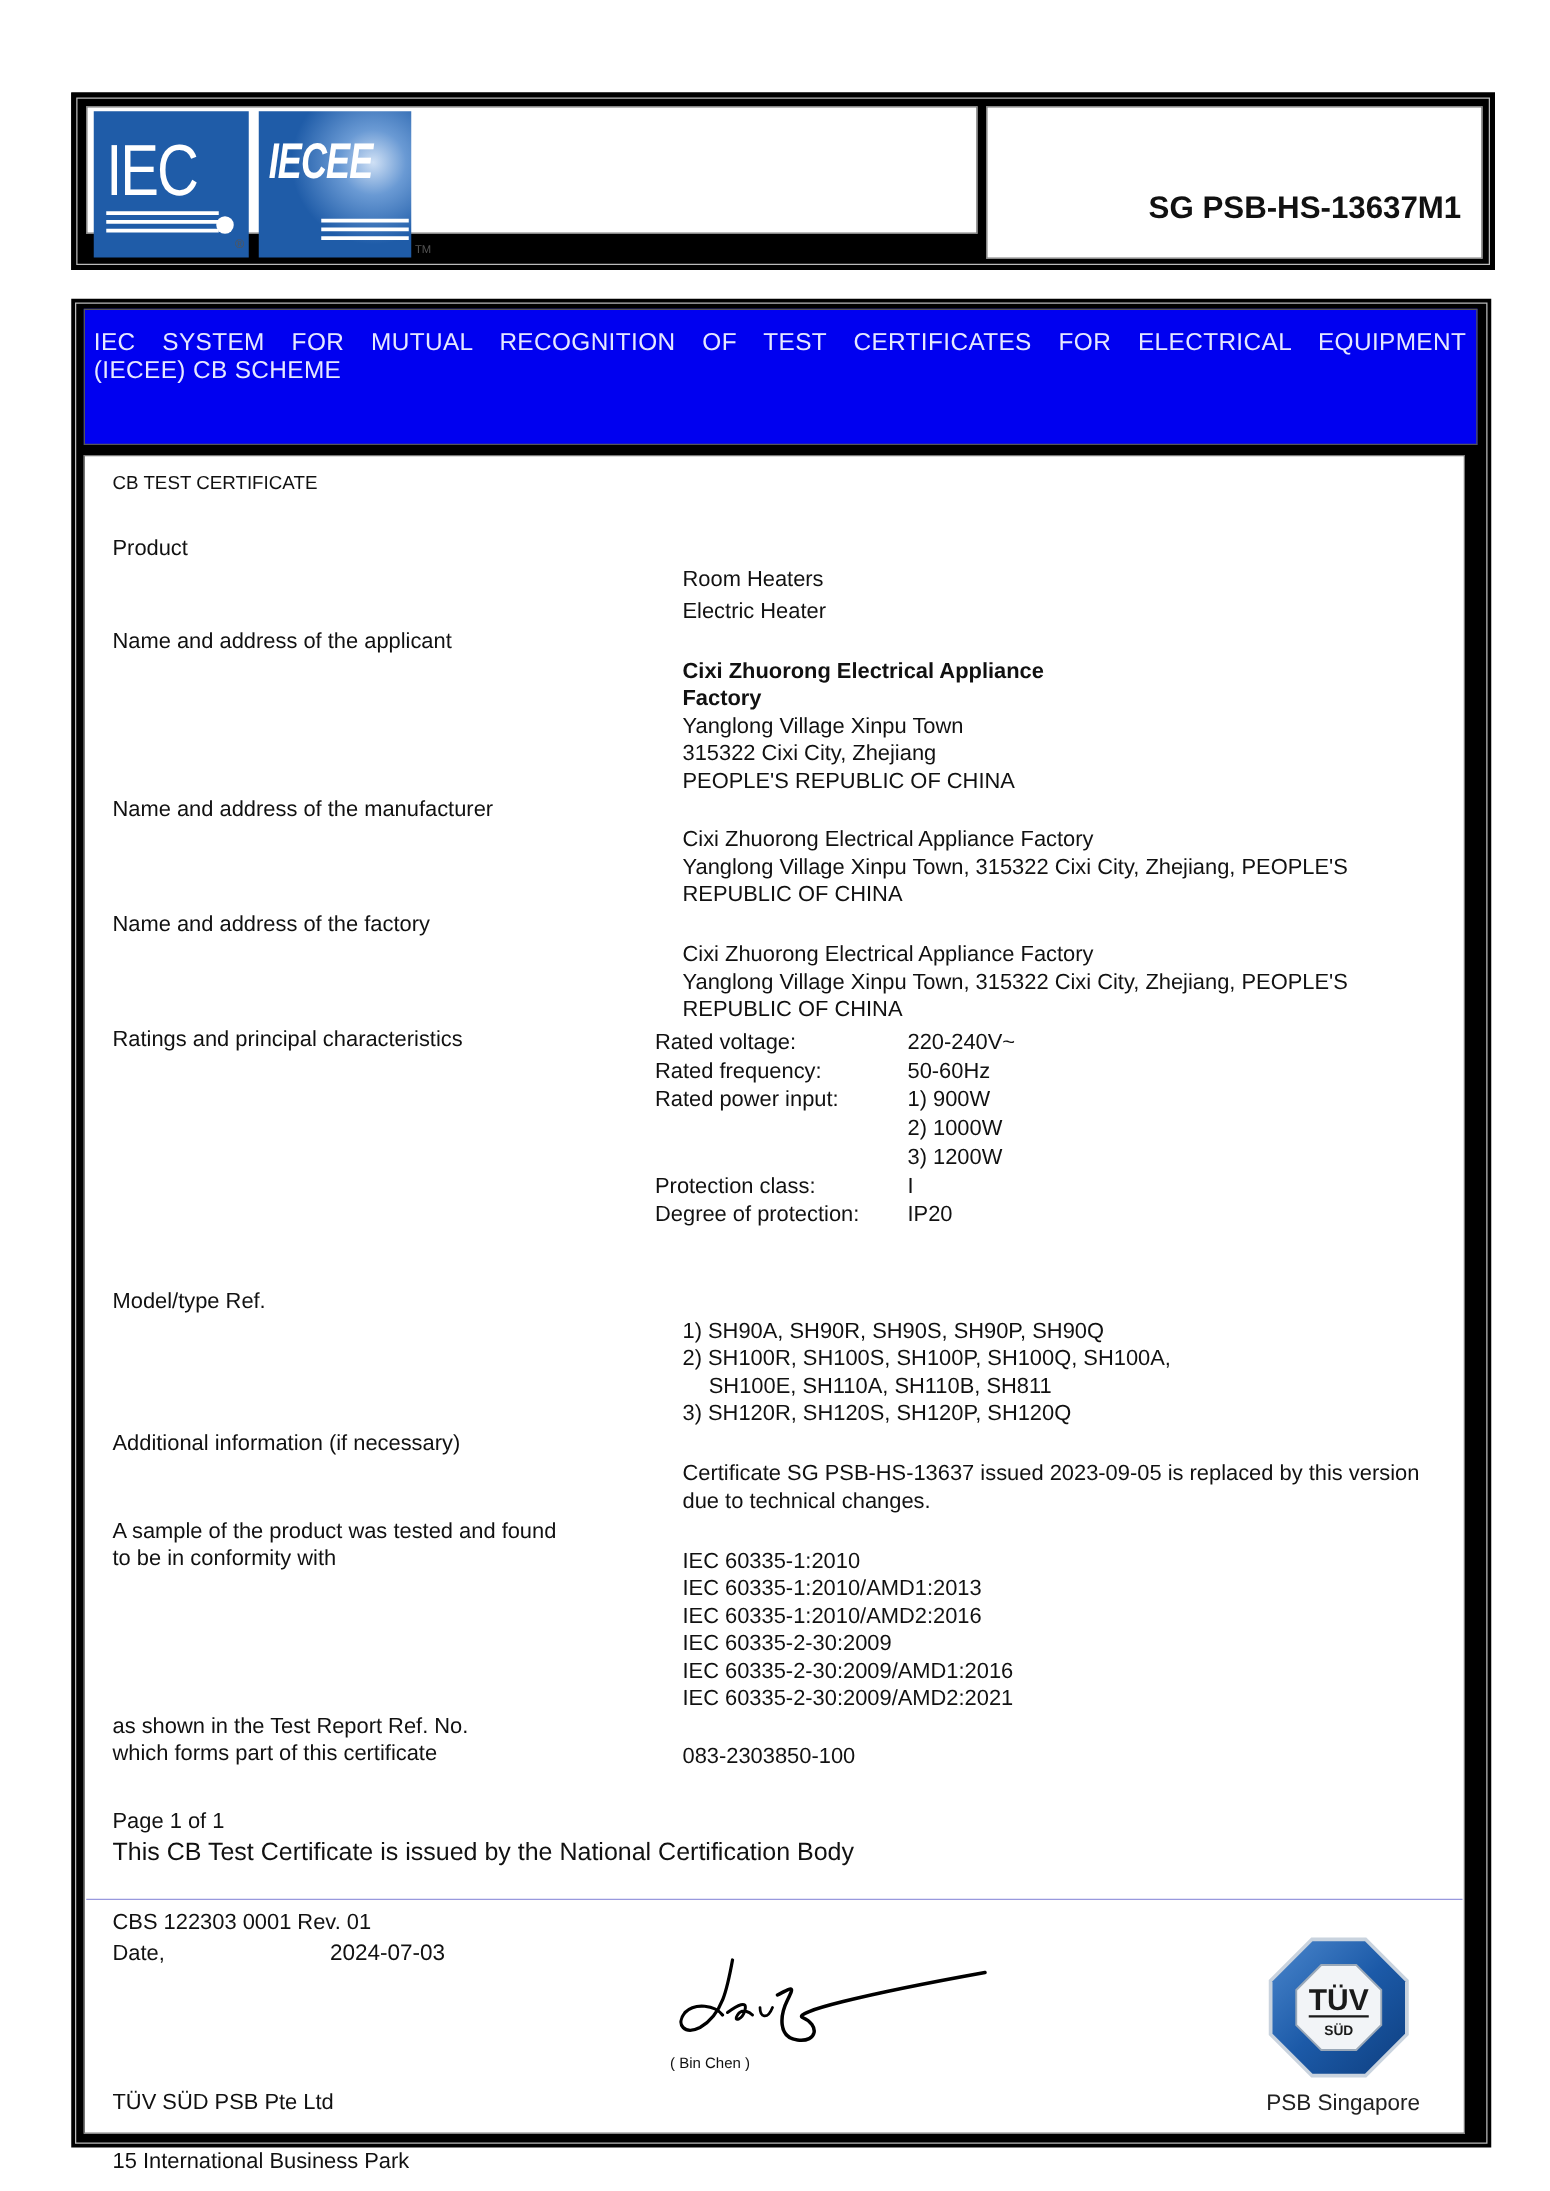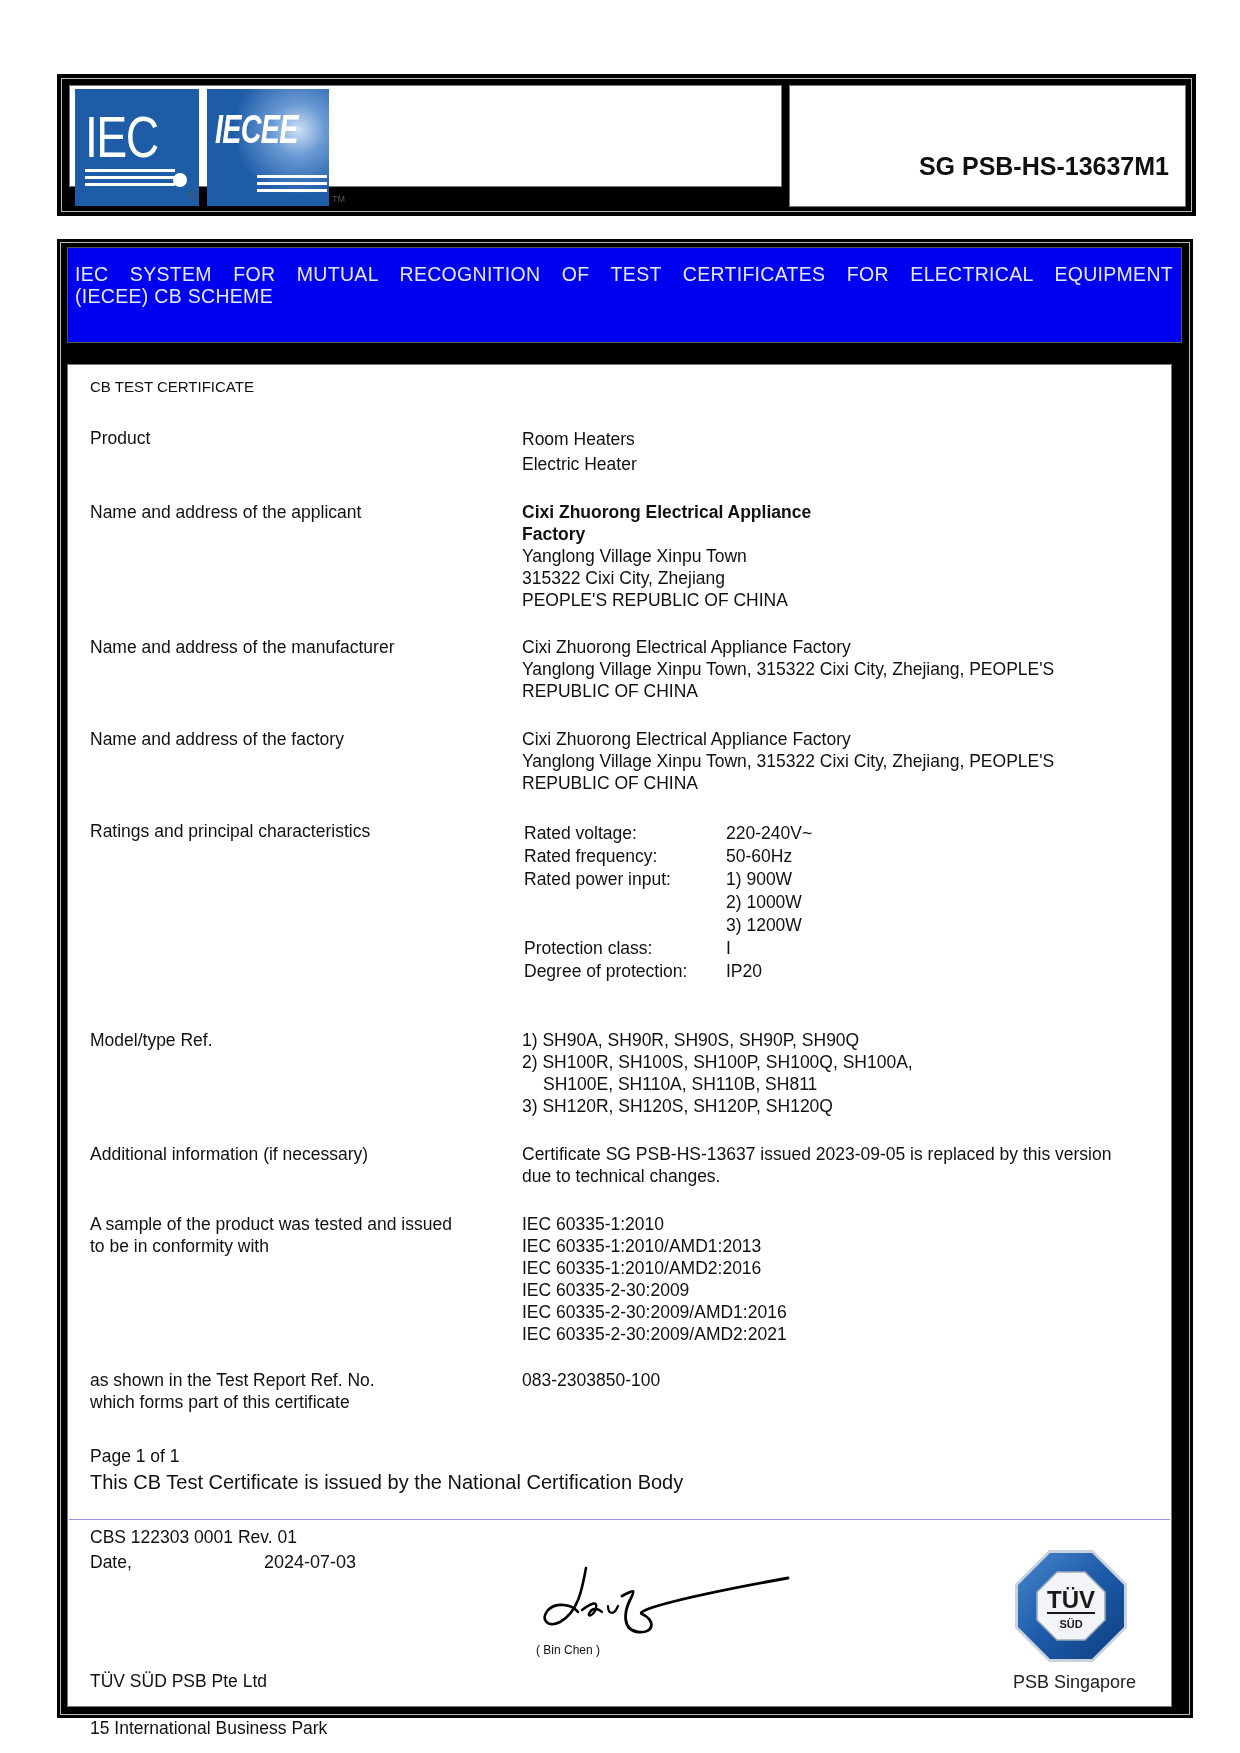--- a/index.html
+++ b/index.html
@@ -26,28 +26,28 @@
   .reg-mark { position: absolute; left: 118px; top: 104px; font-size: 10px; color: #555; }
   .iecee-logo { position: absolute; left: 137px; top: 3px; width: 122px; height: 117px; background: radial-gradient(circle at 75% 35%, #cfe0f5 0%, #6a9ad4 22%, #1f5ca8 55%); }
   .iecee-text { position: absolute; left: 8px; top: 18px; font-size: 40px; font-weight: bold; font-style: italic; color: #fff; transform: scaleX(0.72); transform-origin: left; letter-spacing: -1px; }
   .iecee-lines { position: absolute; left: 50px; top: 86px; width: 70px; }
   .iecee-lines i { display: block; height: 3px; background: #fff; margin-bottom: 4px; }
   .tm-mark { position: absolute; left: 262px; top: 108px; font-size: 9px; color: #555; }
 
   
   .main-frame { left: 57px; top: 239px; width: 1136px; height: 1479px; background: #000; }
   .main-frame::before { content: ""; position: absolute; left: 3px; top: 3px; right: 3px; bottom: 3px; border: 1px solid #bbb; }
-  .blue-header { left: 67px; top: 247px; width: 1115px; height: 96px; background: #0000f0; border: 1px solid #555; }
+  .blue-header { left: 67px; top: 247px; width: 1115px; height: 109px; background: #0000f0; border: 1px solid #555; }
   .scheme-title { position: absolute; left: 7px; top: 15px; right: 8px; color: #e6e8ff; font-size: 19.5px; line-height: 22px; text-align: justify; text-align-last: left; letter-spacing: 0.3px; }
   .scheme-title .l1 { display: block; text-align: justify; text-align-last: justify; }
   .inner-panel { left: 67px; top: 364px; width: 1105px; height: 1343px; background: #fff; border: 1px solid #777; }
 
   .cert-title { left: 90px; top: 378px; font-size: 15px; }
   .label { left: 90px; font-size: 17.5px; line-height: 22px; }
-  .value { left: 522px; font-size: 17.5px; line-height: 22px; }
+  .value { left: 546px; font-size: 17.5px; line-height: 22px; margin-top: 24px; }
   .value .bold { font-weight: bold; }
   .value div, .label div { white-space: nowrap; }
 
   .ratings { left: 524px; top: 822px; font-size: 17.5px; line-height: 23px; }
   .ratings .row { display: flex; }
   .ratings .k { width: 202px; }
 
   .page-label { left: 90px; top: 1446px; font-size: 17.5px; }
   .issued-label { left: 90px; top: 1471px; font-size: 20px; }
   .divider { left: 69px; top: 1519px; width: 1101px; height: 1px; background: #9999dd; }
@@ -171,21 +171,21 @@
   <div>3) SH120R, SH120S, SH120P, SH120Q</div>
 </div>
 
 <div class="abs label" style="top:1143px">Additional information (if necessary)</div>
 <div class="abs value" style="top:1143px">
   <div>Certificate SG PSB-HS-13637 issued 2023-09-05 is replaced by this version</div>
   <div>due to technical changes.</div>
 </div>
 
 <div class="abs label" style="top:1213px">
-  <div>A sample of the product was tested and issued</div>
+  <div>A sample of the product was tested and found</div>
   <div>to be in conformity with</div>
 </div>
 <div class="abs value" style="top:1213px">
   <div>IEC 60335-1:2010</div>
   <div>IEC 60335-1:2010/AMD1:2013</div>
   <div>IEC 60335-1:2010/AMD2:2016</div>
   <div>IEC 60335-2-30:2009</div>
   <div>IEC 60335-2-30:2009/AMD1:2016</div>
   <div>IEC 60335-2-30:2009/AMD2:2021</div>
 </div>

